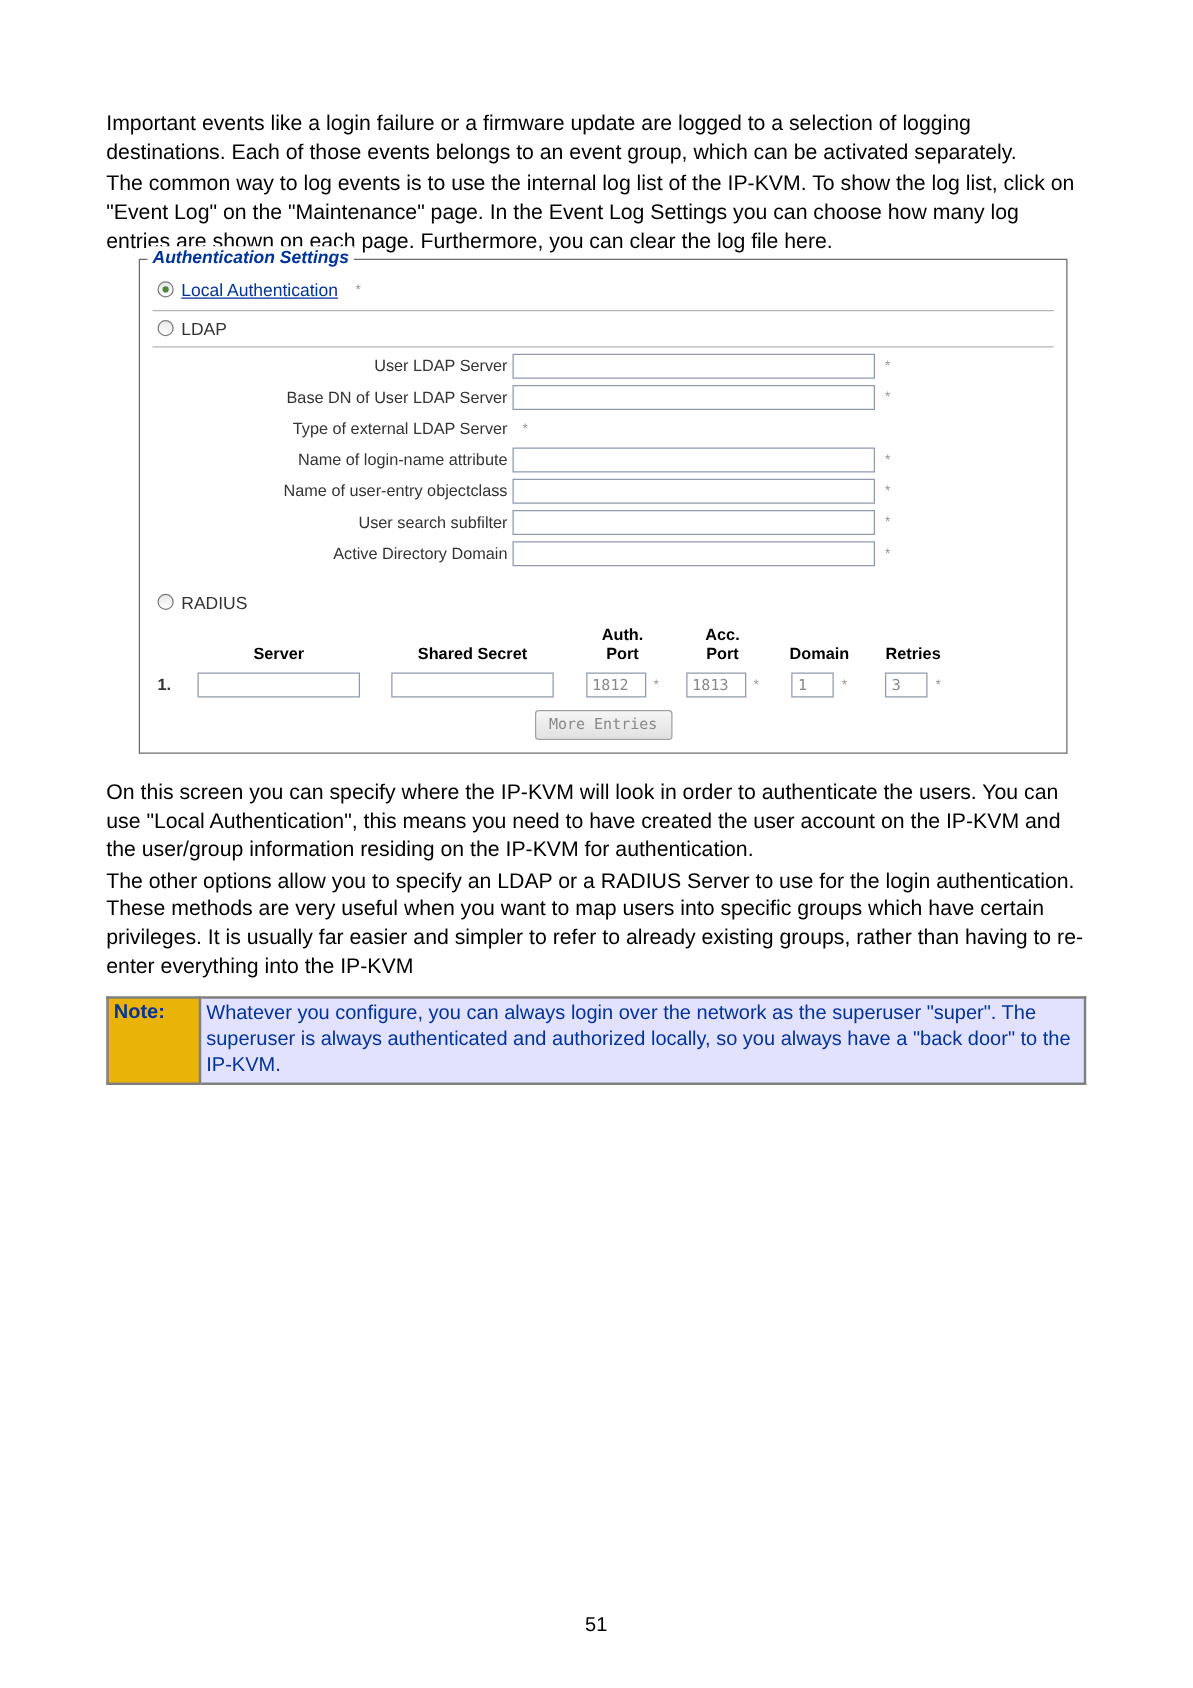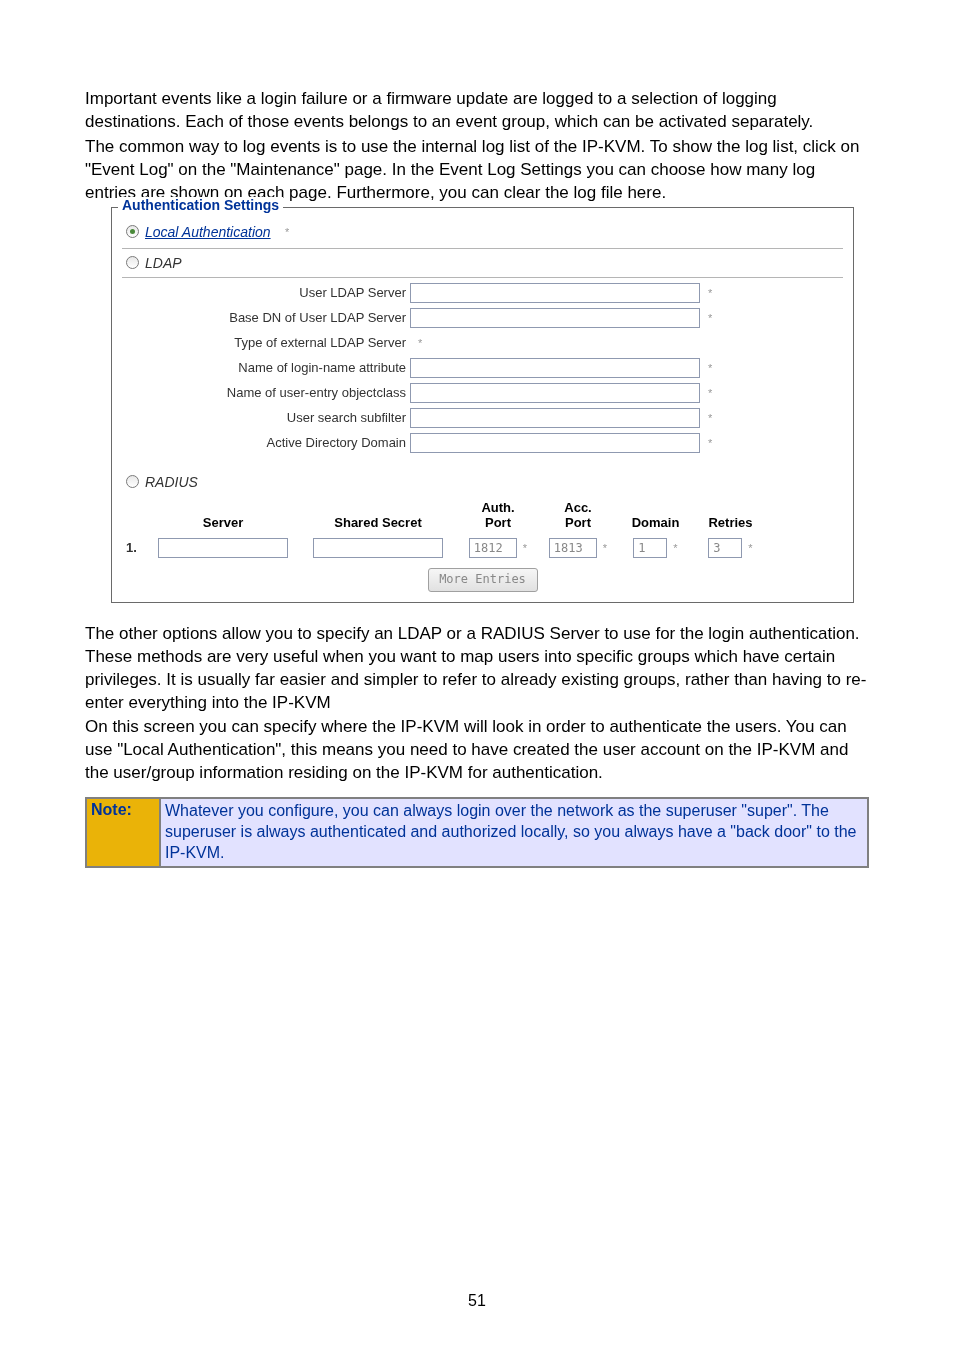--- a/index.html
+++ b/index.html
@@ -41,28 +41,28 @@
   }
   .legend {
     position: absolute;
     top: -11px;
     left: 6px;
     background: #fff;
     color: #003399;
     font-weight: bold;
     padding: 0 4px;
     font-size: 14px;
+    font-style: italic;
   }
   .radio-row {
     display: flex;
     align-items: center;
     gap: 6px;
     margin: 6px 0;
     font-size: 14px;
-    font-style: italic;
   }
   .blue-link {
     color: #003399;
     text-decoration: underline;
   }
   .radio-outer {
     width: 13px; height: 13px; border-radius: 50%;
     border: 1px solid #7a7a7a;
     background: linear-gradient(#e8e8e8,#fff);
     display: flex; align-items: center; justify-content: center;
@@ -308,22 +308,22 @@
           <input class="small-input" style="width: 34px;" value="3">
           <span class="asterisk" style="margin-left:2px">*</span>
         </div>
       </div>
       <div class="btn">More Entries</div>
     </div>
   </div>
 
   <div style="height:20px"></div>
 
+  <p class="paragraph">On this screen you can specify where the IP-KVM will look in order to authenticate the users. You can use "Local Authentication", this means you need to have created the user account on the IP-KVM and the user/group information residing on the IP-KVM for authentication.</p>
   <p class="paragraph">The other options allow you to specify an LDAP or a RADIUS Server to use for the login authentication. These methods are very useful when you want to map users into specific groups which have certain privileges. It is usually far easier and simpler to refer to already existing groups, rather than having to re-enter everything into the IP-KVM</p>
-  <p class="paragraph">On this screen you can specify where the IP-KVM will look in order to authenticate the users. You can use "Local Authentication", this means you need to have created the user account on the IP-KVM and the user/group information residing on the IP-KVM for authentication.</p>
 
   <table class="note-table">
     <tbody>
         <tr>
       <td class="label">Note:</td>
       <td class="content">Whatever you configure, you can always login over the network as the superuser "super". The superuser is always authenticated and authorized locally, so you always have a "back door" to the IP-KVM.</td>
     </tr>
   </tbody>
     </table>
 

